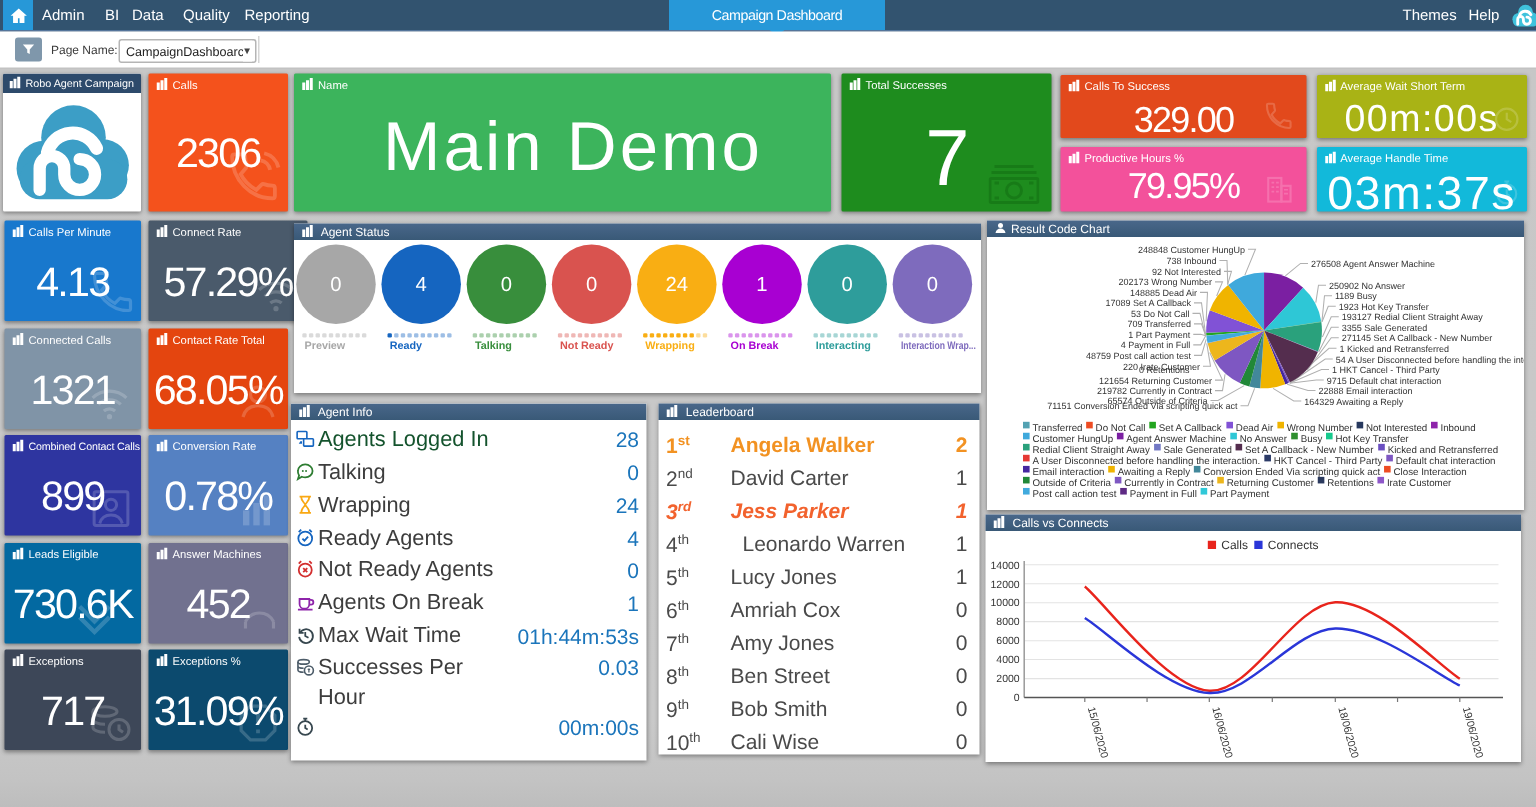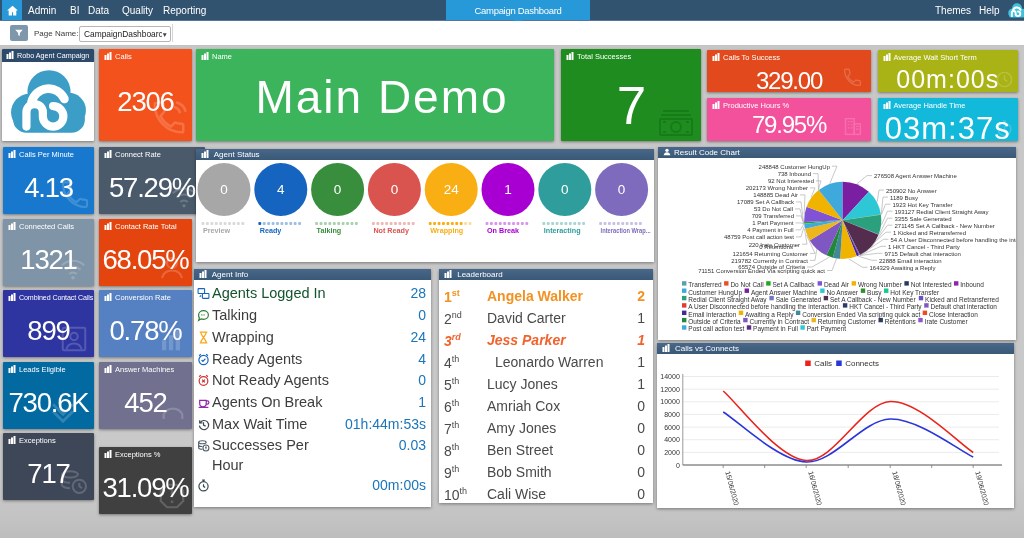--- a/index.html
+++ b/index.html
@@ -194,21 +194,21 @@
         <rect x="5.5" y="0" width="2" height="8" fill="#fff"></rect>
       </svg><b style="font-weight:normal;">Exceptions</b></div>
  <div class="num" style="top:25px;font-size:27.5px;">717</div>
  <svg class="wm" style="right:4px;bottom:3px;" width="32" height="32" viewBox="0 0 24 24">
       <ellipse cx="9" cy="7" rx="6" ry="2.4" fill="none" stroke="#fff" stroke-width="1.5"></ellipse>
       <path d="M3 7v4c0 1.3 2.7 2.4 6 2.4M3 11v4c0 1.3 2.7 2.4 6 2.4" fill="none" stroke="#fff" stroke-width="1.5"></path>
       <circle cx="16" cy="16" r="5" fill="none" stroke="#fff" stroke-width="1.5"></circle>
       <path d="M16 13.5V16l2 1.4" fill="none" stroke="#fff" stroke-width="1.5"></path>
     </svg>
 </div>
-<div class="tile" style="left:99px;top:447px;width:93px;height:67px;background:#404040;">
+<div class="tile" style="left:99px;top:433px;width:93px;height:67px;background:#0c4a6e;">
  <div class="ttl"><svg width="8" height="8" viewBox="0 0 8 8">
         <rect x="0.5" y="3" width="2" height="5" fill="#fff"></rect>
         <rect x="3" y="1.5" width="2" height="6.5" fill="#fff"></rect>
         <rect x="5.5" y="0" width="2" height="8" fill="#fff"></rect>
       </svg><b style="font-weight:normal;">Exceptions %</b></div>
  <div class="num" style="top:25px;font-size:27.5px;">31.09%</div>
  <svg class="wm" style="right:5px;bottom:3px;" width="30" height="30" viewBox="0 0 24 24">
       <path d="M8 3h8l5 5v8l-5 5H8l-5-5V8z" fill="none" stroke="#fff" stroke-width="1.7"></path>
       <path d="M12 7v6M12 15.5v2" stroke="#fff" stroke-width="2"></path>
     </svg>

